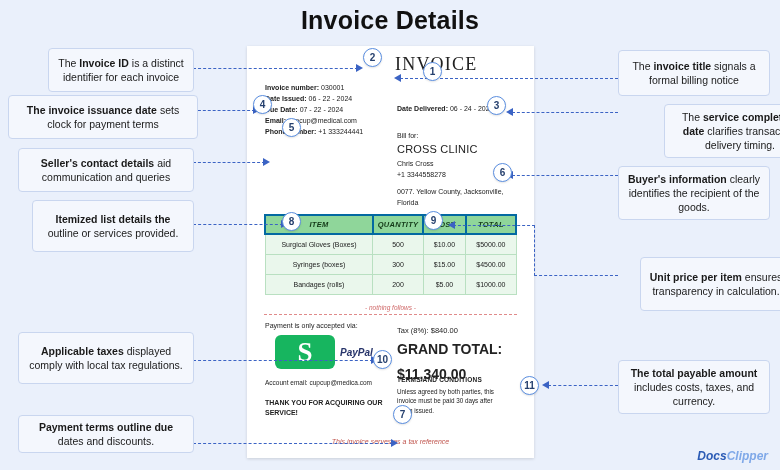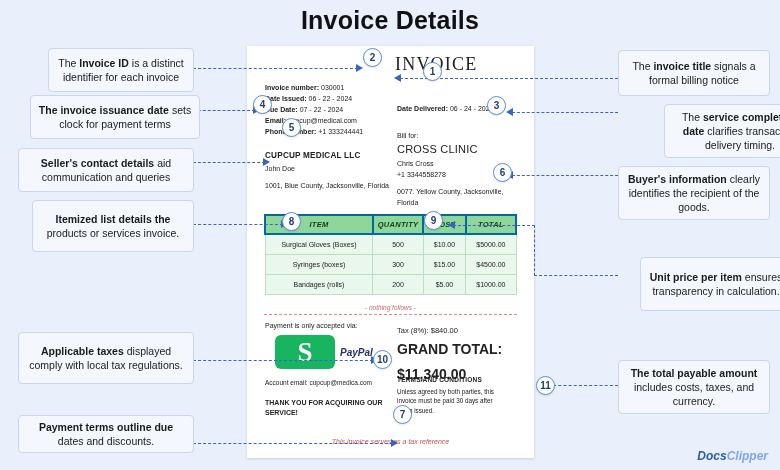--- a/index.html
+++ b/index.html
@@ -146,25 +146,20 @@
       <span class="lbl">Phone number:</span>
       <span>+1 333244441</span>
     </div>
   </div>
 
   <div class="blk" style="left:150px; top:57px; width:135px;">
     <span class="lbl">Date Delivered:</span>
     <span>06 - 24 - 2024</span>
   </div>
 
-  <div class="blk" style="left:18px; top:104px; width:130px;">
-    <div class="seller-name">CUPCUP MEDICAL LLC</div>
-    <div>John Doe</div>
-    <div style="margin-top:6px">1001, Blue County, Jacksonville, Florida</div>
-  </div>
 
   <div class="blk" style="left:150px; top:84px; width:120px;">
     <div class="buyer-head">Bill for:</div>
     <div class="buyer-name">CROSS CLINIC</div>
     <div>Chris Cross</div>
     <div>+1 3344558278</div>
     <div style="margin-top:5px">0077. Yellow County, Jacksonville, Florida</div>
   </div>
 
   <table class="tbl">
@@ -254,30 +249,30 @@
 <div class="conn" style="left:193px; top:360px; width:180px;"></div>
 <div class="arrow arrow-r" style="left:371px; top:356px;"></div>
 
 <div class="conn" style="left:548px; top:385px; width:70px;"></div>
 <div class="arrow arrow-l" style="left:542px; top:381px;"></div>
 
 <div class="note" style="left:48px; top:48px; width:146px; height:44px;">
   <span><span>The </span><b>Invoice ID</b><span> is a distinct identifier for each invoice</span></span>
 </div>
 
-<div class="note" style="left:30px; top:95px; width:170px; height:44px;">
+<div class="note" style="left:8px; top:95px; width:190px; height:44px;">
   <span><b>The invoice issuance date</b><span> sets clock for payment terms</span></span>
 </div>
 
 <div class="note" style="left:18px; top:148px; width:176px; height:44px;">
   <span><b>Seller's contact details</b><span> aid communication and queries</span></span>
 </div>
 
 <div class="note" style="left:32px; top:200px; width:162px; height:52px;">
-  <span><b>Itemized list details the</b><span> products or services invoice.</span></span>
+  <span><b>Itemized list details the</b><span> outline or services provided.</span></span>
 </div>
 
 <div class="note" style="left:18px; top:332px; width:176px; height:52px;">
   <span><b>Applicable taxes</b><span> displayed comply with local tax regulations.</span></span>
 </div>
 
 <div class="note" style="left:18px; top:415px; width:176px; height:38px;">
   <span><b>Payment terms outline due</b><span> dates and discounts.</span></span>
 </div>
 
@@ -304,17 +299,17 @@
 <div class="badge" style="left:423px; top:62px;">1</div>
 <div class="badge" style="left:363px; top:48px;">2</div>
 <div class="badge" style="left:487px; top:96px;">3</div>
 <div class="badge" style="left:253px; top:95px;">4</div>
 <div class="badge" style="left:282px; top:118px;">5</div>
 <div class="badge" style="left:493px; top:163px;">6</div>
 <div class="badge" style="left:393px; top:405px;">7</div>
 <div class="badge" style="left:282px; top:212px;">8</div>
 <div class="badge" style="left:424px; top:211px;">9</div>
 <div class="badge" style="left:373px; top:350px;">10</div>
-<div class="badge" style="left:536px; top:376px;">11</div>
+<div class="badge" style="left:520px; top:376px;">11</div>
 
 <div class="brand">
   <span>Docs</span><span class="c">Clipper</span>
 </div>
 
 </body></html>

